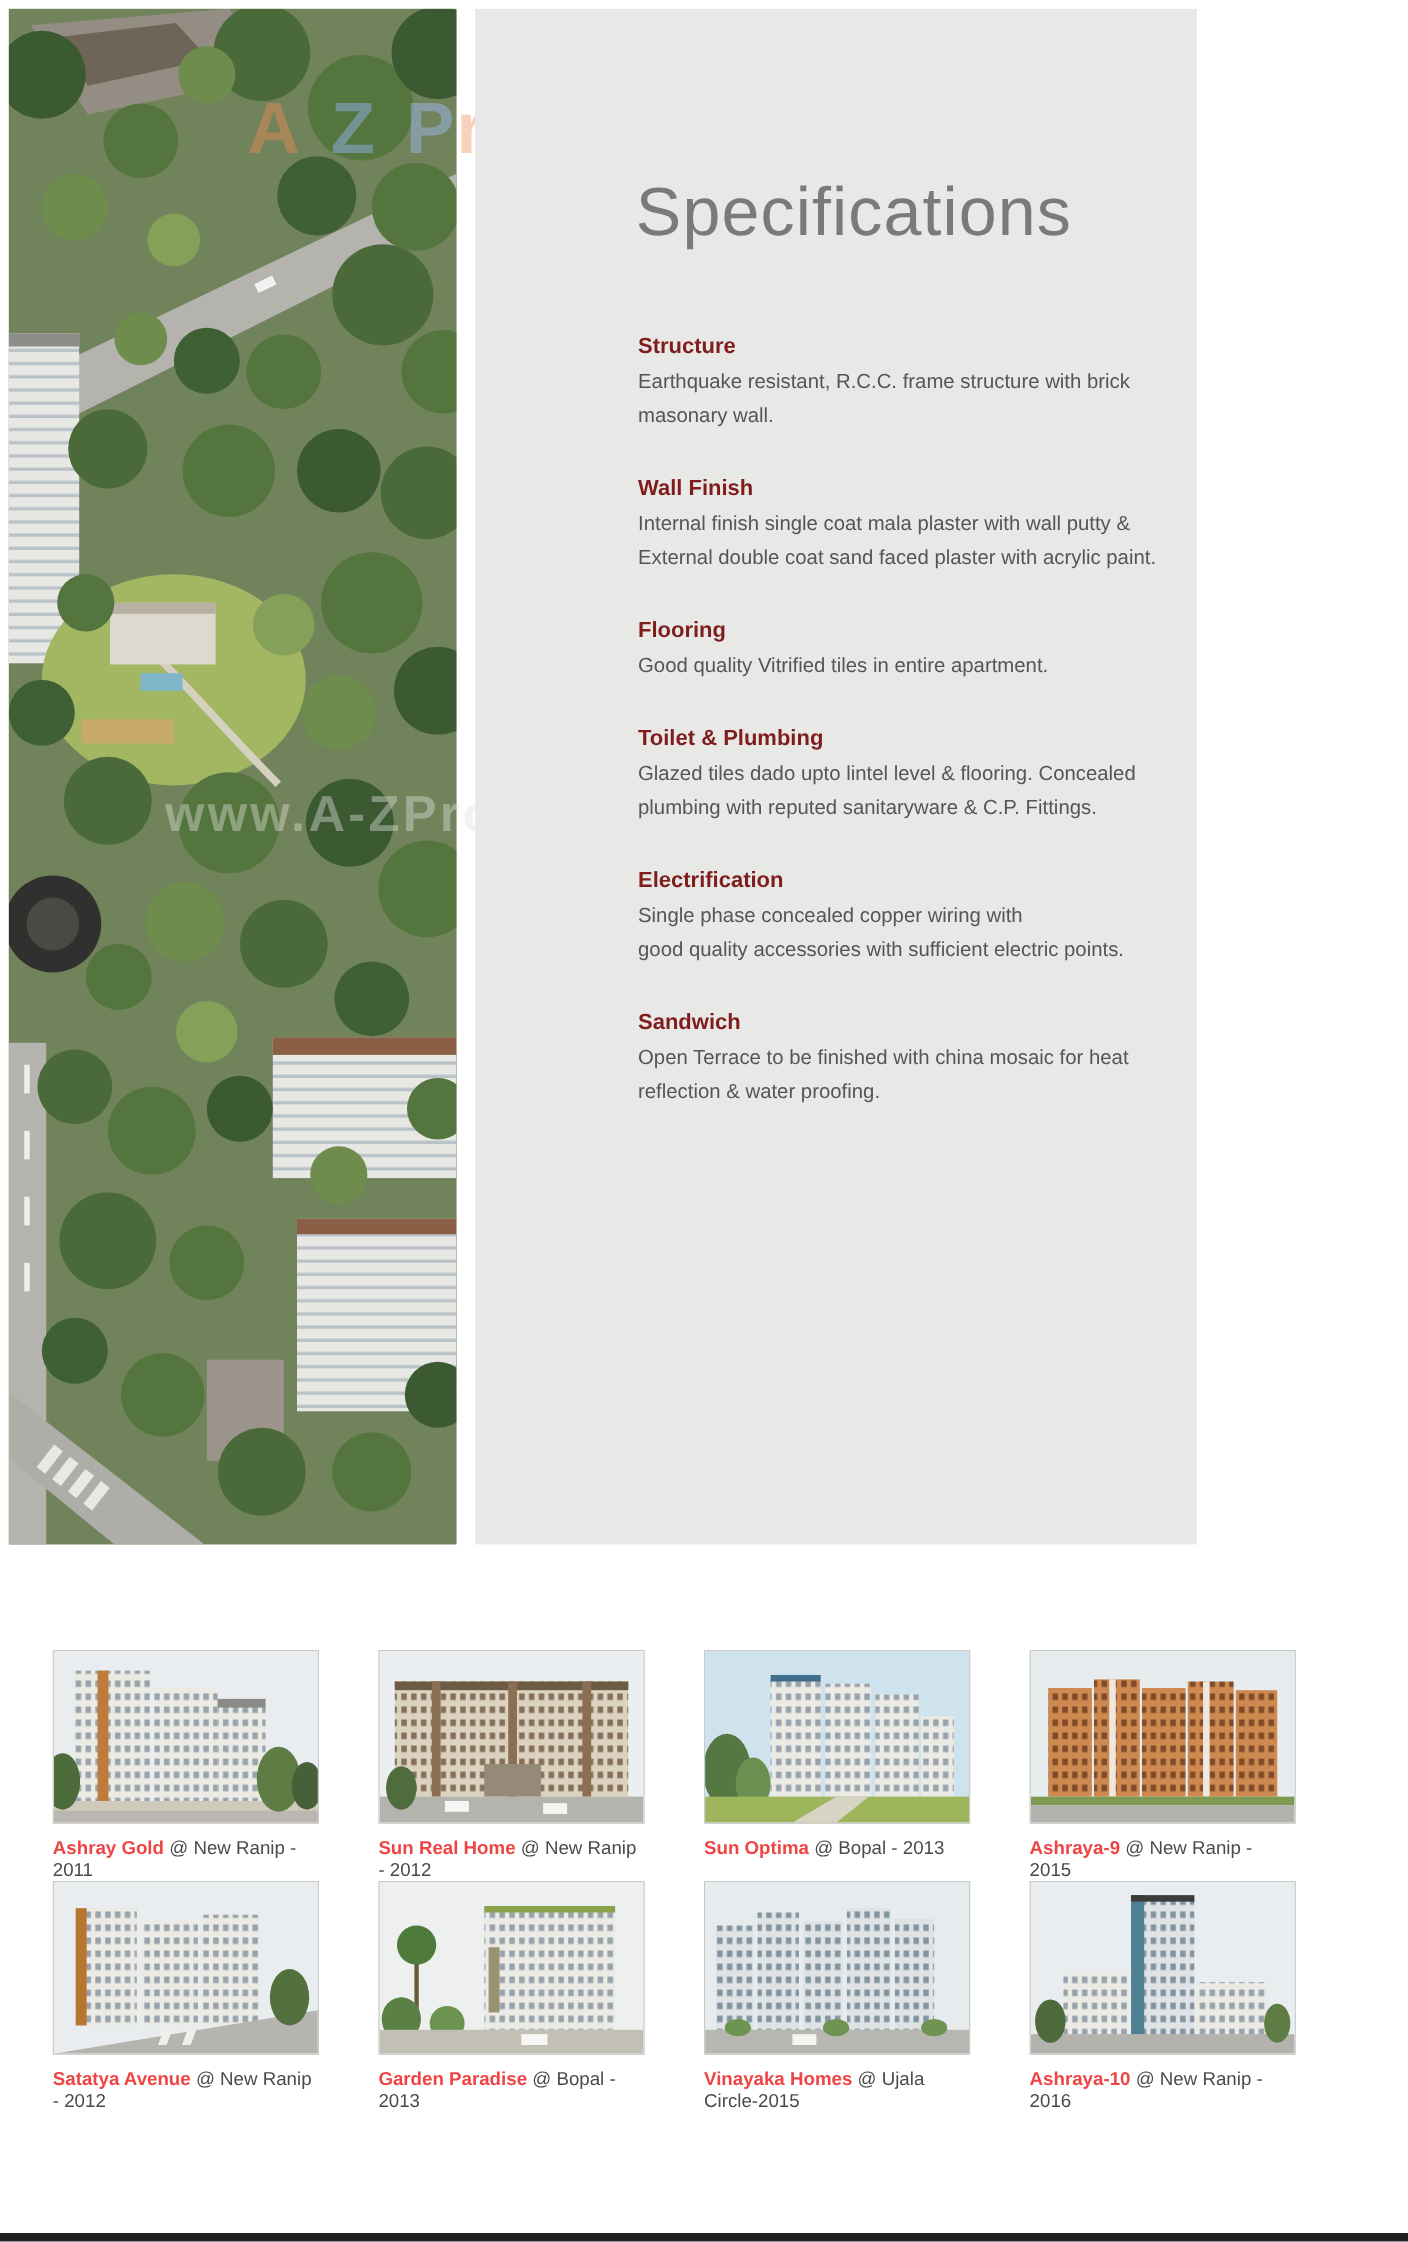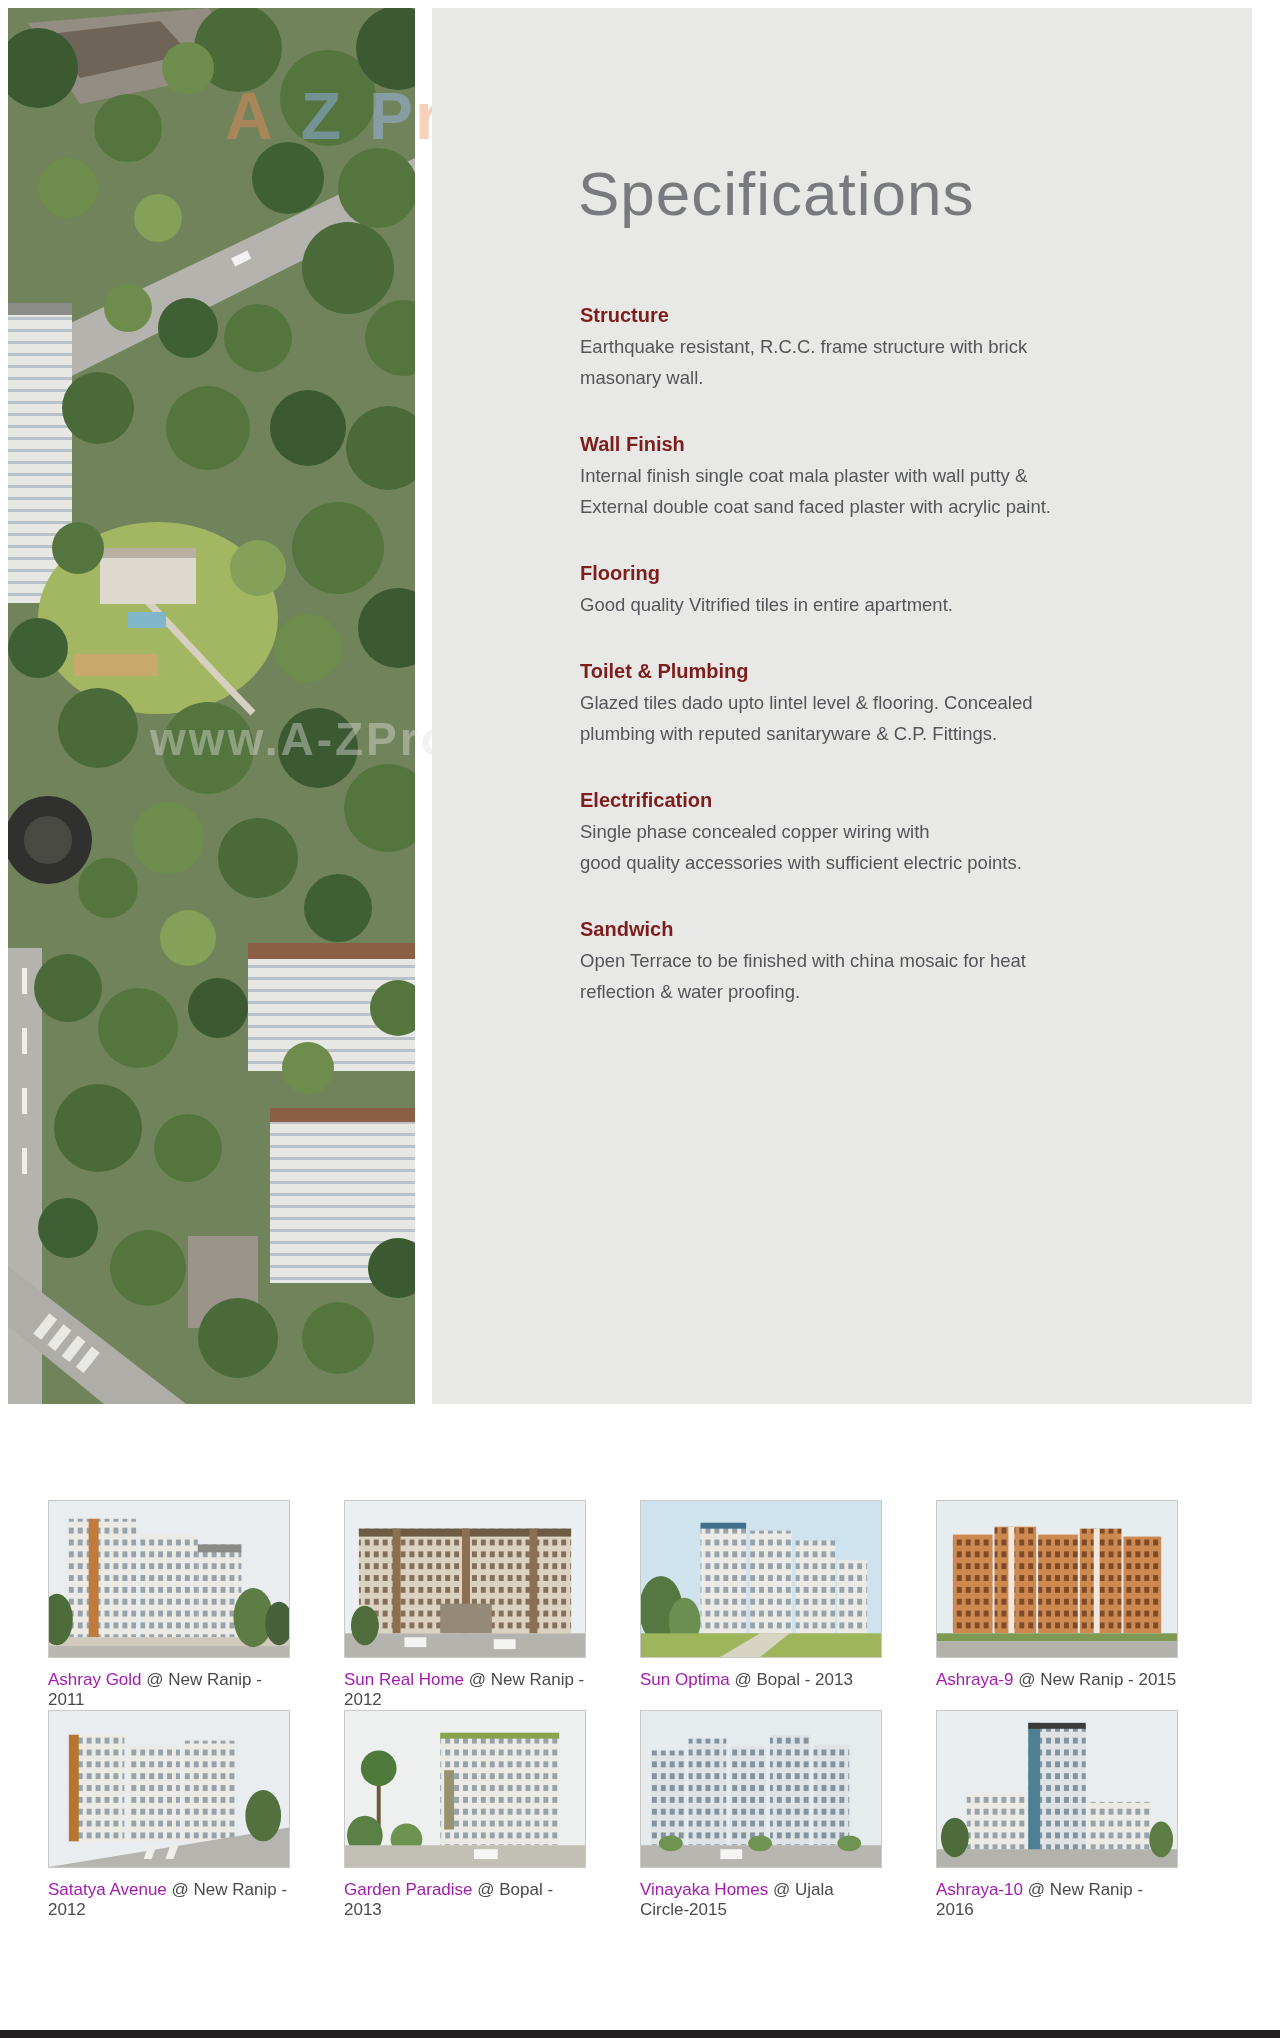--- a/index.html
+++ b/index.html
@@ -5,42 +5,42 @@
   * { margin:0; padding:0; box-sizing:border-box; }
   html,body { background:#ffffff; }
   body { font-family:"Liberation Sans", sans-serif; }
   .page { position:relative; width:1280px; height:2038px; background:#ffffff; overflow:hidden; outline:1px solid #d8d8d8; }
 
   
   .photo { position:absolute; left:8px; top:8px; width:407px; height:1396px; overflow:hidden; background:#71835a; }
   .photo svg { display:block; width:100%; height:100%; }
 
   
-  .panel { position:absolute; left:432px; top:8px; width:820px; height:1396px; background:#e8e8e6; }
+  .panel { position:absolute; left:432px; top:8px; width:656px; height:1396px; background:#e8e8e6; }
   .spec-title { position:absolute; left:146px; top:150px; width:470px; font-size:62px; font-weight:300; letter-spacing:1px; color:#797a7d; }
   .sections { position:absolute; left:148px; top:292px; width:560px; }
   .section { margin-bottom:36px; }
   .sec-h { font-size:20px; font-weight:bold; color:#7f1d1d; line-height:31px; }
   .sec-b { font-size:18.5px; color:#545559; line-height:31px; white-space:pre-line; }
 
   
   .wm1 { position:absolute; left:225px; top:78px; font-size:66px; font-weight:bold; letter-spacing:2px; opacity:.5; white-space:nowrap; }
   .wm1 .sp { display:inline-block; width:26px; }
   .wl-a{color:#e08a5a}.wl-z{color:#8fb0e8}.wl-P{color:#9bb8ee}.wl-r1{color:#f0a478}.wl-o{color:#9bb8ee}
   .wl-p2{color:#f2cf7a}.wl-e{color:#9bb8ee}.wl-r2{color:#8fc79b}.wl-t{color:#f2cf7a}.wl-y{color:#8fc79b}
   .wm2 { position:absolute; left:150px; top:712px; font-size:46px; font-weight:bold; letter-spacing:3px; color:rgba(225,225,220,0.42); white-space:nowrap; }
 
   
   .gallery-row { position:absolute; left:48px; display:flex; gap:54px; }
   .row-1 { top:1500px; } .row-2 { top:1710px; }
   .proj { width:242px; }
   .proj .pic { width:242px; height:158px; border:1px solid #c9c9c7; background:#e9edf0; overflow:hidden; }
   .proj .pic svg { display:block; width:100%; height:100%; }
   .caption { margin-top:12px; font-size:17px; color:#4a4a4c; line-height:20px; }
-  .caption b { color:#a21caf; font-weight:normal; }
+  .caption b { color:#ef4444; font-weight:bold; }
 
   .bottom-bar { position:absolute; left:0; bottom:0; width:1280px; height:8px; background:#211f1f; }
   .defs-holder { position:absolute; width:0; height:0; }
 </style>
 </head>
 <body>
 
 <svg class="defs-holder" aria-hidden="true">
   <defs>
     <pattern id="pw" width="9" height="12" patternUnits="userSpaceOnUse">

